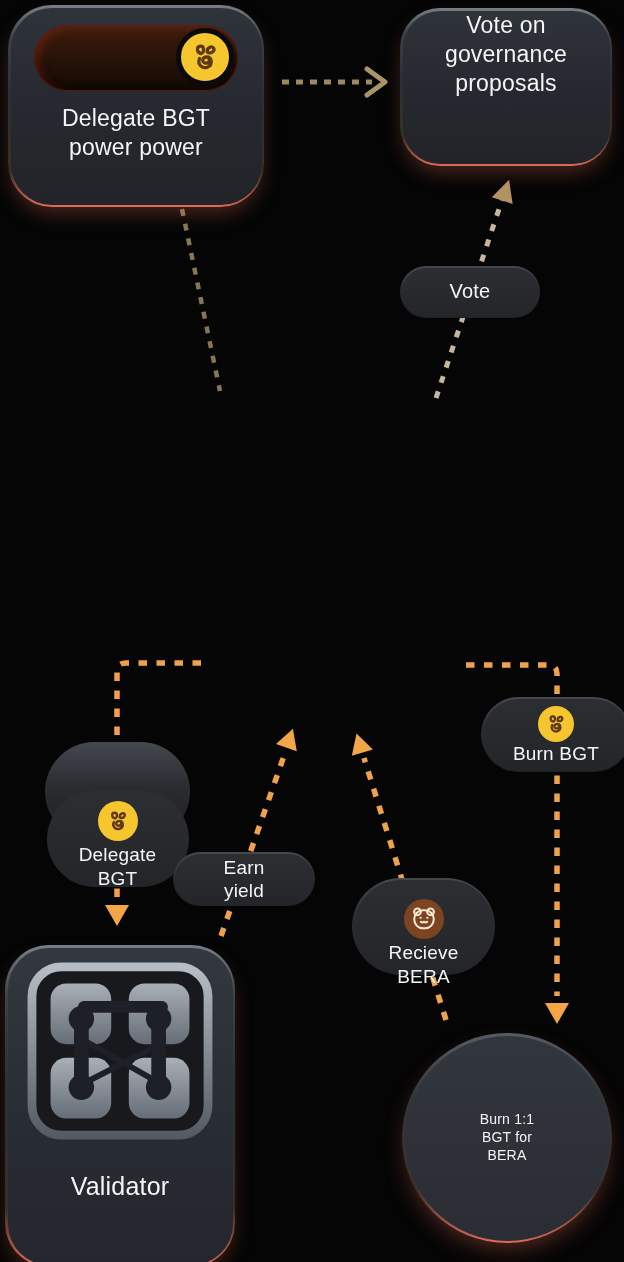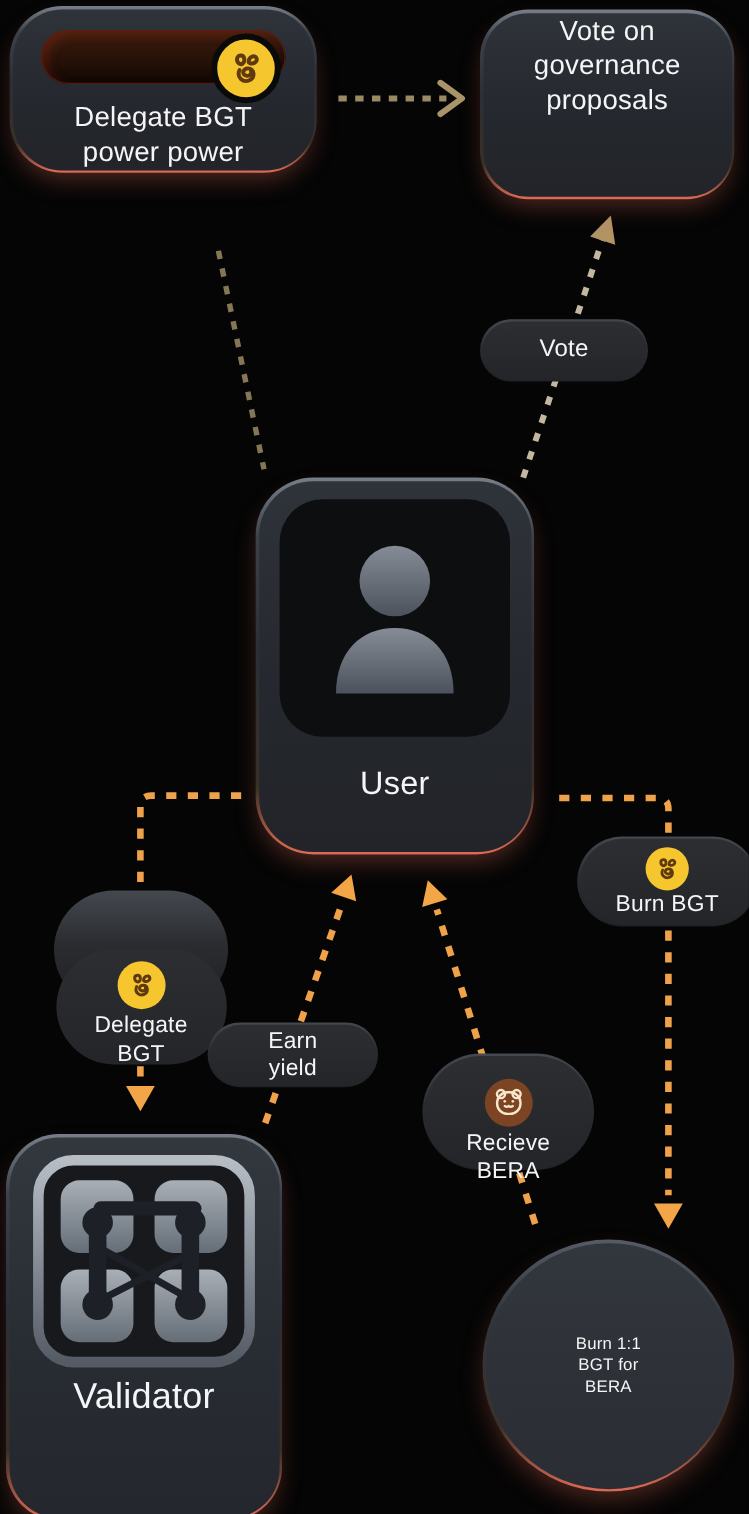--- a/index.html
+++ b/index.html
@@ -28,21 +28,21 @@
     background:linear-gradient(180deg,#44484f 0%,#2a2c30 45%,#1e2023 100%);
   }
   .pill-inner{
     width:100%;height:100%;box-sizing:border-box;border-radius:49px;
     background:linear-gradient(180deg,#2c2e32 0%,#232528 100%);
     display:flex;flex-direction:column;align-items:center;justify-content:center;
   }
   .label{ text-align:center;line-height:1.28;letter-spacing:.2px;font-weight:500; }
 
   
-  .delegate-card{left:8px;top:5px;width:256px;height:139px;}
+  .delegate-card{left:8px;top:5px;width:256px;height:202px;}
   .toggle{
     position:relative;margin-top:17px;width:204px;height:66px;border-radius:33px;
     background:linear-gradient(180deg,#3f1d0c 0%,#2a1308 45%,#150a04 100%);
     box-shadow:inset 0 0 0 1px rgba(92,30,18,.85), inset 5px 3px 9px rgba(158,48,30,.40), inset 0 -4px 8px rgba(0,0,0,.65);
   }
   .knob{
     position:absolute;top:3px;right:4px;width:58px;height:58px;border-radius:50%;
     background:#f6c62f;border:5px solid #0a0a0a;box-sizing:border-box;
     display:flex;align-items:center;justify-content:center;
   }
@@ -88,21 +88,21 @@
   .burn-pill .pill-inner{justify-content:flex-start;padding-top:7px;}
   .burn-pill .icon-circle{width:36px;height:36px;}
   .burn-pill .label{font-size:19px;margin-top:0;}
 
   
   .validator-card{left:5px;top:945px;width:230px;height:322px;}
   .validator-card .card-inner{
     background:linear-gradient(180deg,#33373e 0%,#282c33 55%,#24272d 100%);
   }
   .validator-icon-wrap{margin-top:14px;}
-  .validator-card .label{font-size:30px;}
+  .validator-card .label{font-size:25px;margin-top:26px;}
 
   
   .burn-circle{
     left:402px;top:1033px;width:210px;height:210px;border-radius:50%;padding:2.5px;
     background:linear-gradient(180deg,#565c65 0%,#31353c 30%,#3a312b 74%,#e06b56 100%);
     box-shadow:0 10px 24px -6px rgba(224,107,86,.4);
   }
   .burn-circle .circle-inner{
     width:100%;height:100%;box-sizing:border-box;border-radius:50%;
     background:linear-gradient(180deg,#32363d 0%,#2a2d33 100%);
@@ -181,37 +181,20 @@
       </div>
     </div>
   </div>
 
   <div class="node pill vote-pill">
     <div class="pill-inner">
       <div class="label">Vote</div>
     </div>
   </div>
 
-  <div class="node card user-card">
-    <div class="card-inner">
-      <div class="avatar-panel">
-        <svg width="140" height="150" viewBox="0 0 100 104">
-          <defs>
-            <linearGradient id="pg" x1="0" y1="0" x2="0" y2="1">
-              <stop offset="0" stop-color="#858c96"></stop>
-                <stop offset="1" stop-color="#4c525b"></stop>
-            </linearGradient>
-          </defs>
-          <circle cx="50" cy="30" r="21" fill="url(#pg)"></circle>
-          <path d="M15,97 C15,72 30,58 50,58 C70,58 85,72 85,97 Z" fill="url(#pg)"></path>
-        </svg>
-      </div>
-      <div class="label">User</div>
-    </div>
-  </div>
 
   <div class="node pill delegate-pill">
     <div class="pill-inner">
       <div class="icon-circle">
         <svg width="26" height="26" viewBox="0 0 24 24">
           <g stroke="#5e3a0e" stroke-width="2.3" fill="none" stroke-linecap="round">
             <path d="M9.2,9.6 C6,9 5.8,4.6 8.8,4.4 C11.4,4.2 11.6,8 10,9.2"></path>
             <path d="M13.6,8.6 C13.2,5.2 17.2,3.6 18.2,6 C19,8 16.4,9.6 14.4,9"></path>
             <path d="M8.2,13 C6.2,17.4 10.4,20.6 14,19 C17.6,17.4 17,12 13.2,12 C10.2,12 9.2,15.6 12.2,16.3 C14.2,16.8 15.6,15 14.9,13.4"></path>
           </g>

